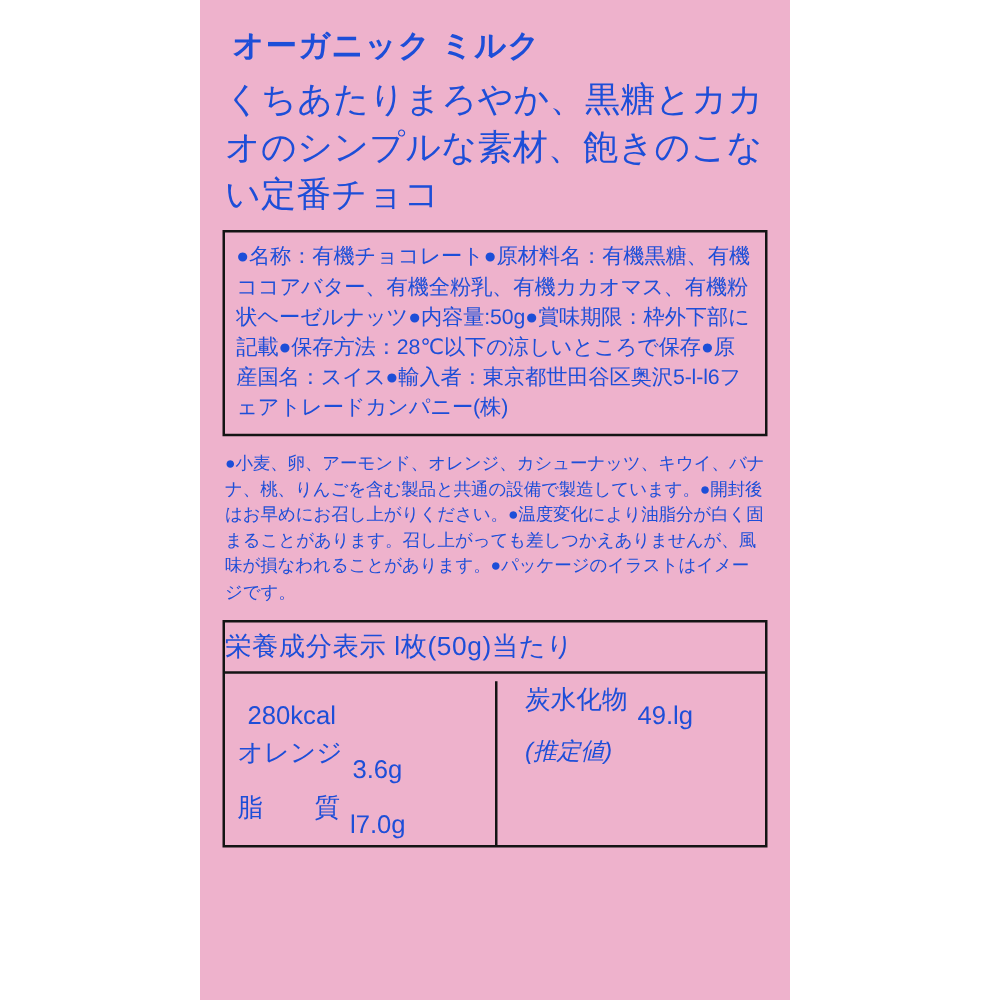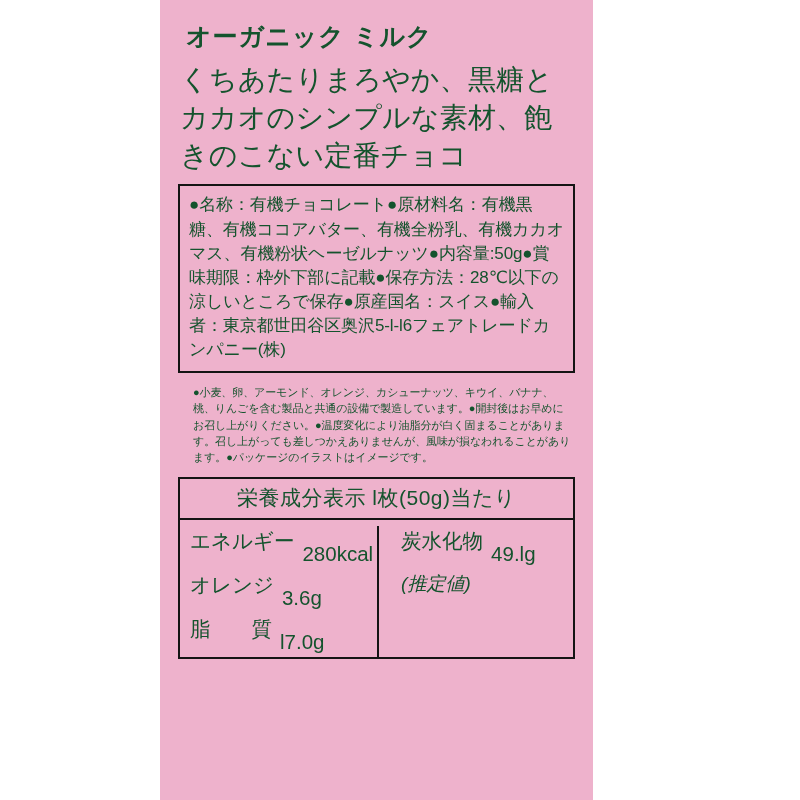--- a/index.html
+++ b/index.html
@@ -10,26 +10,26 @@
   body {
     width: 800px;
     height: 800px;
     font-family: "Liberation Sans", "DejaVu Sans", sans-serif;
     overflow: hidden;
   }
   #label {
     position: absolute;
     left: 160px;
     top: 0;
-    width: 433px;
+    width: 472px;
     height: 800px;
     background: #eeb2cc;
     box-sizing: border-box;
     padding: 14px 18px 0 18px;
-    color: #14532d;
+    color: #1d4ed8;
   }
   .title {
     font-size: 25px;
     font-weight: bold;
     letter-spacing: 1px;
     margin: 6px 0 8px 8px;
   }
   .lead {
     font-size: 28px;
     line-height: 1.35;
@@ -40,32 +40,31 @@
     border: 2px solid #141414;
     padding: 7px 9px 9px 9px;
     box-sizing: border-box;
   }
   .ingredients {
     font-size: 17px;
     line-height: 1.42;
     letter-spacing: -0.1px;
   }
   .notes {
-    font-size: 11px;
+    font-size: 14px;
     line-height: 1.47;
-    margin: 11px 2px 12px 15px;
+    margin: 11px 2px 12px 2px;
     letter-spacing: -0.1px;
   }
   .nutrition {
     border: 2px solid #141414;
     box-sizing: border-box;
   }
   .nutrition-header {
     font-size: 21px;
-    text-align: center;
     padding: 5px 0 6px 0;
     border-bottom: 2px solid #141414;
     letter-spacing: 0.5px;
   }
   .nutrition-body {
     display: flex;
     padding: 6px 0 0 0;
   }
   .ncol {
     flex: 1 1 50%;
@@ -101,21 +100,20 @@
 
   <div class="box ingredients">●名称：有機チョコレート●原材料名：有機黒糖、有機ココアバター、有機全粉乳、有機カカオマス、有機粉状ヘーゼルナッツ●内容量:50g●賞味期限：枠外下部に記載●保存方法：28℃以下の涼しいところで保存●原産国名：スイス●輸入者：東京都世田谷区奥沢5-l-l6フェアトレードカンパニー(株)</div>
 
   <div class="notes">●小麦、卵、アーモンド、オレンジ、カシューナッツ、キウイ、バナナ、桃、りんごを含む製品と共通の設備で製造しています。●開封後はお早めにお召し上がりください。●温度変化により油脂分が白く固まることがあります。召し上がっても差しつかえありませんが、風味が損なわれることがあります。●パッケージのイラストはイメージです。</div>
 
   <div class="nutrition">
     <div class="nutrition-header">栄養成分表示 l枚(50g)当たり</div>
     <div class="nutrition-body">
       <div class="ncol left">
         <div class="nrow">
-          <span class="nname">エネルギー</span>
           <span class="nval">280kcal</span>
         </div>
         <div class="nrow">
           <span class="nname">オレンジ</span>
           <span class="nval">3.6g</span>
         </div>
         <div class="nrow">
           <span class="nname">脂　　質</span>
           <span class="nval">l7.0g</span>
         </div>

